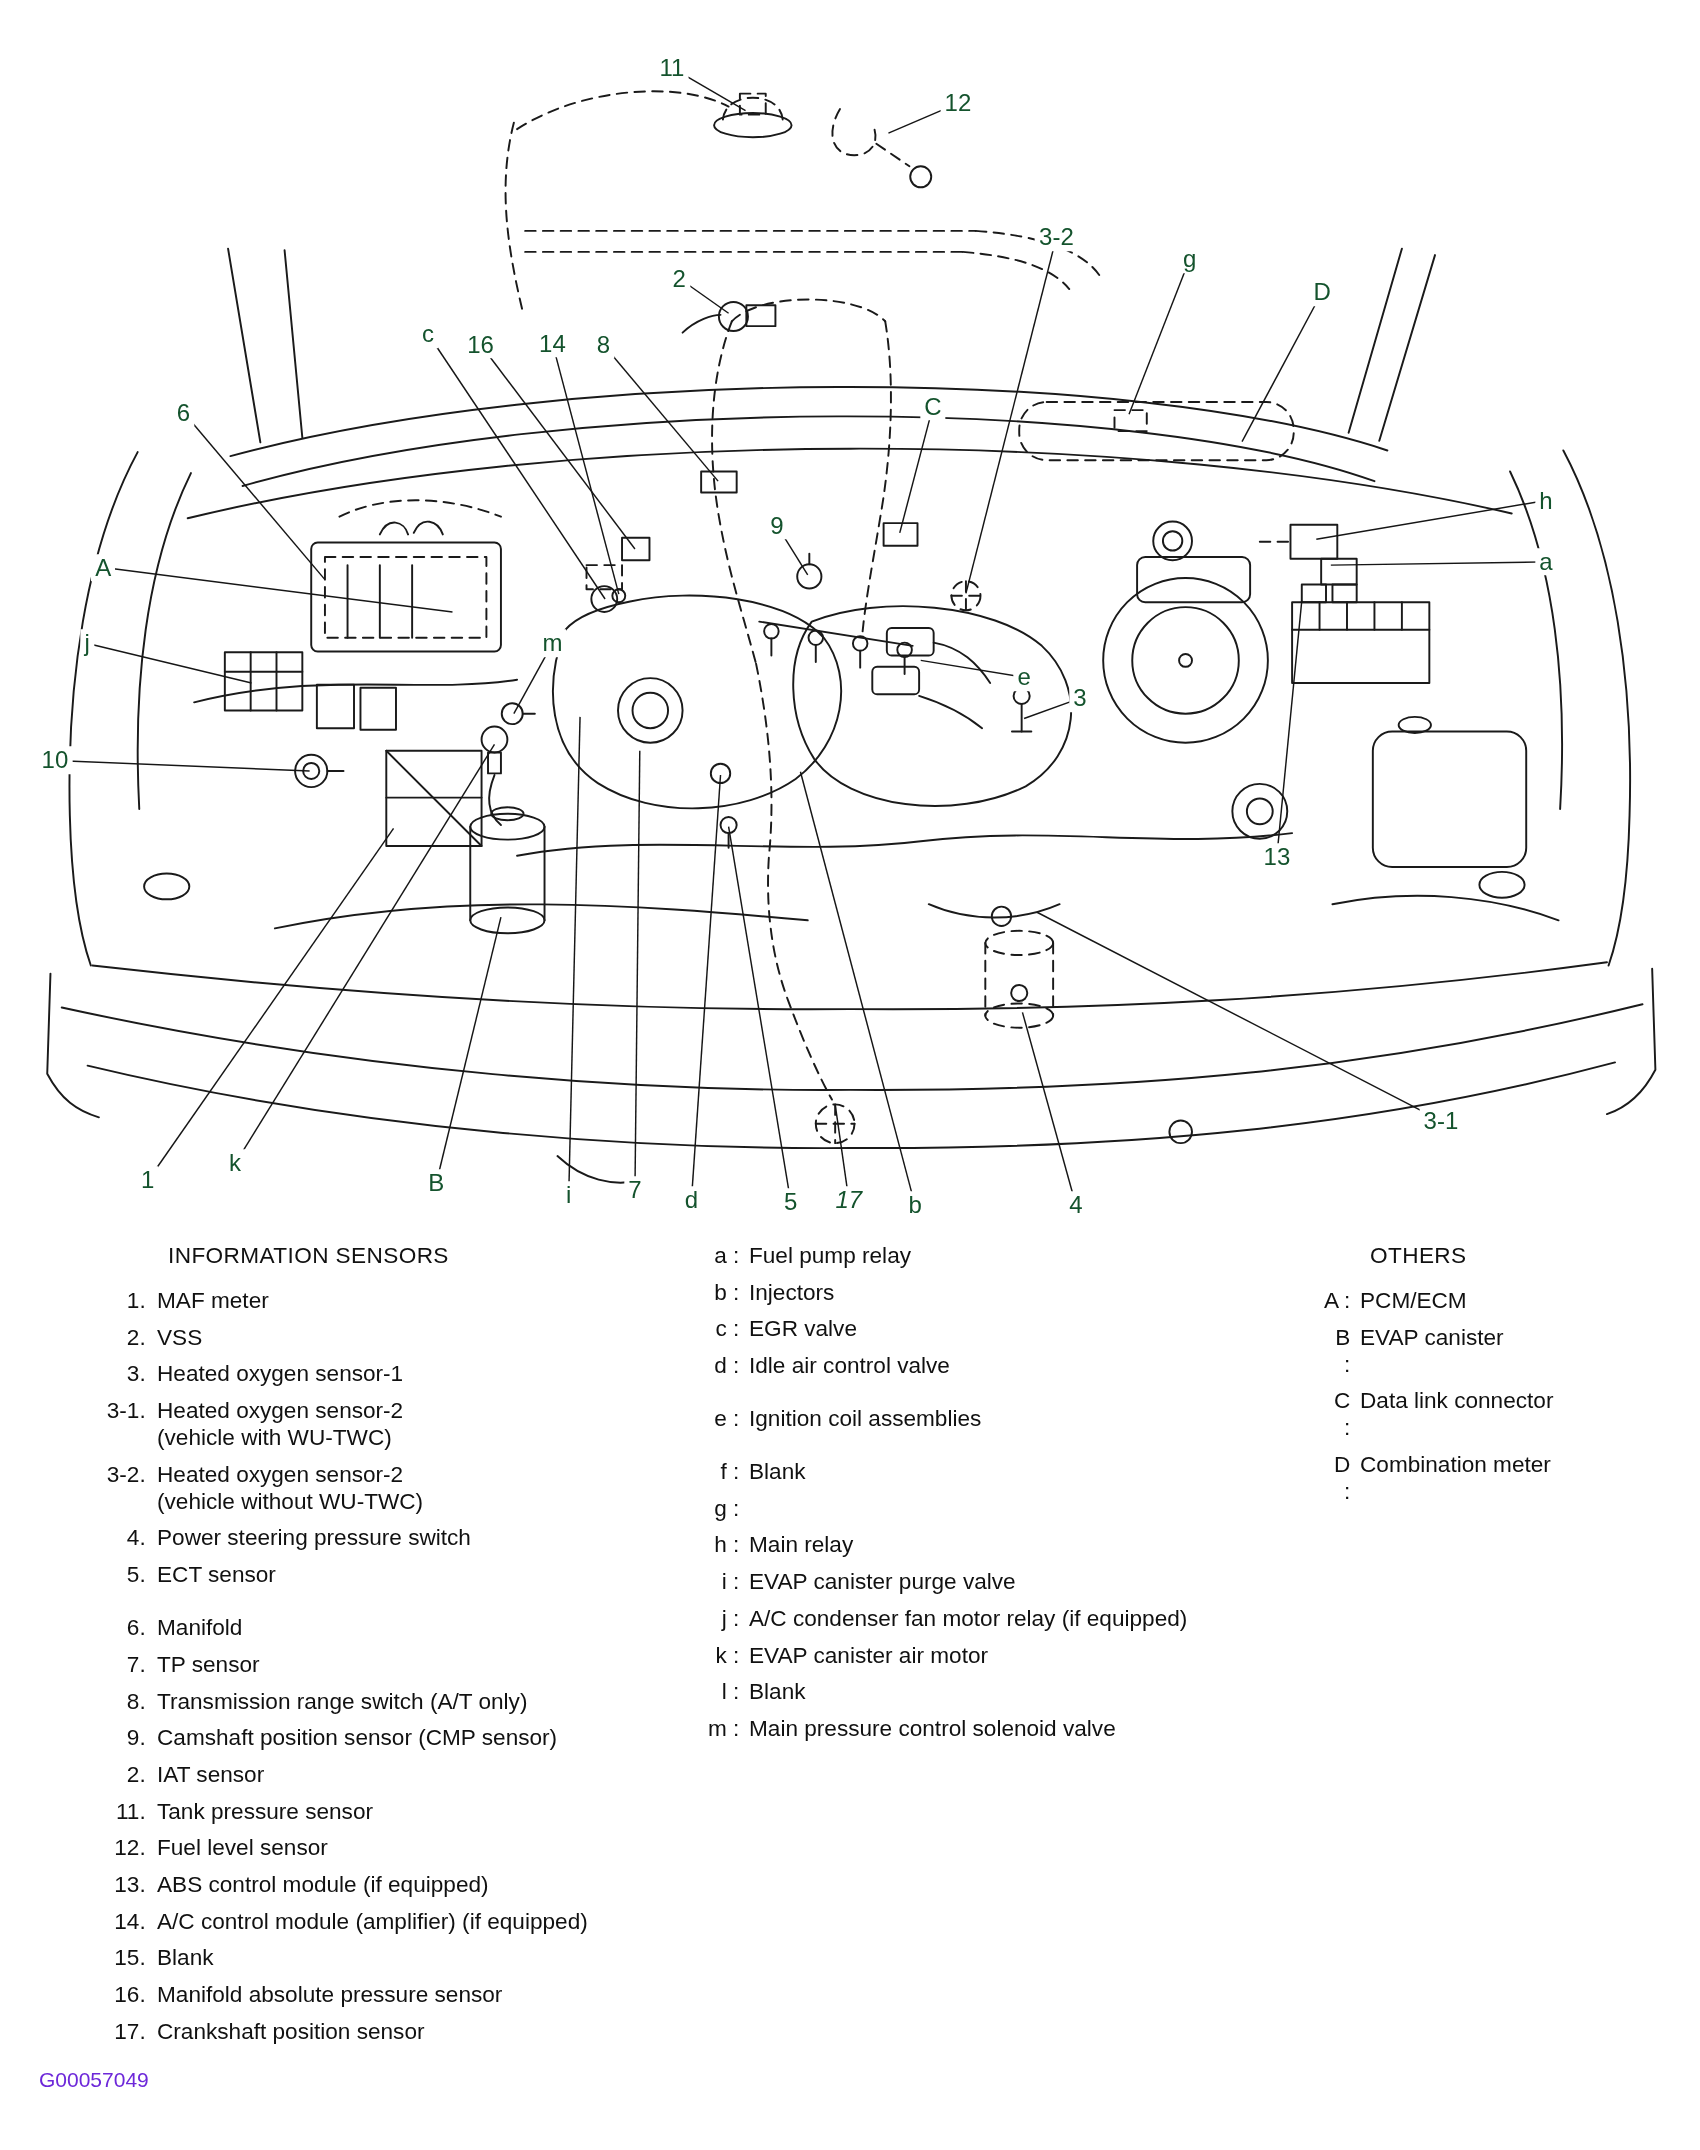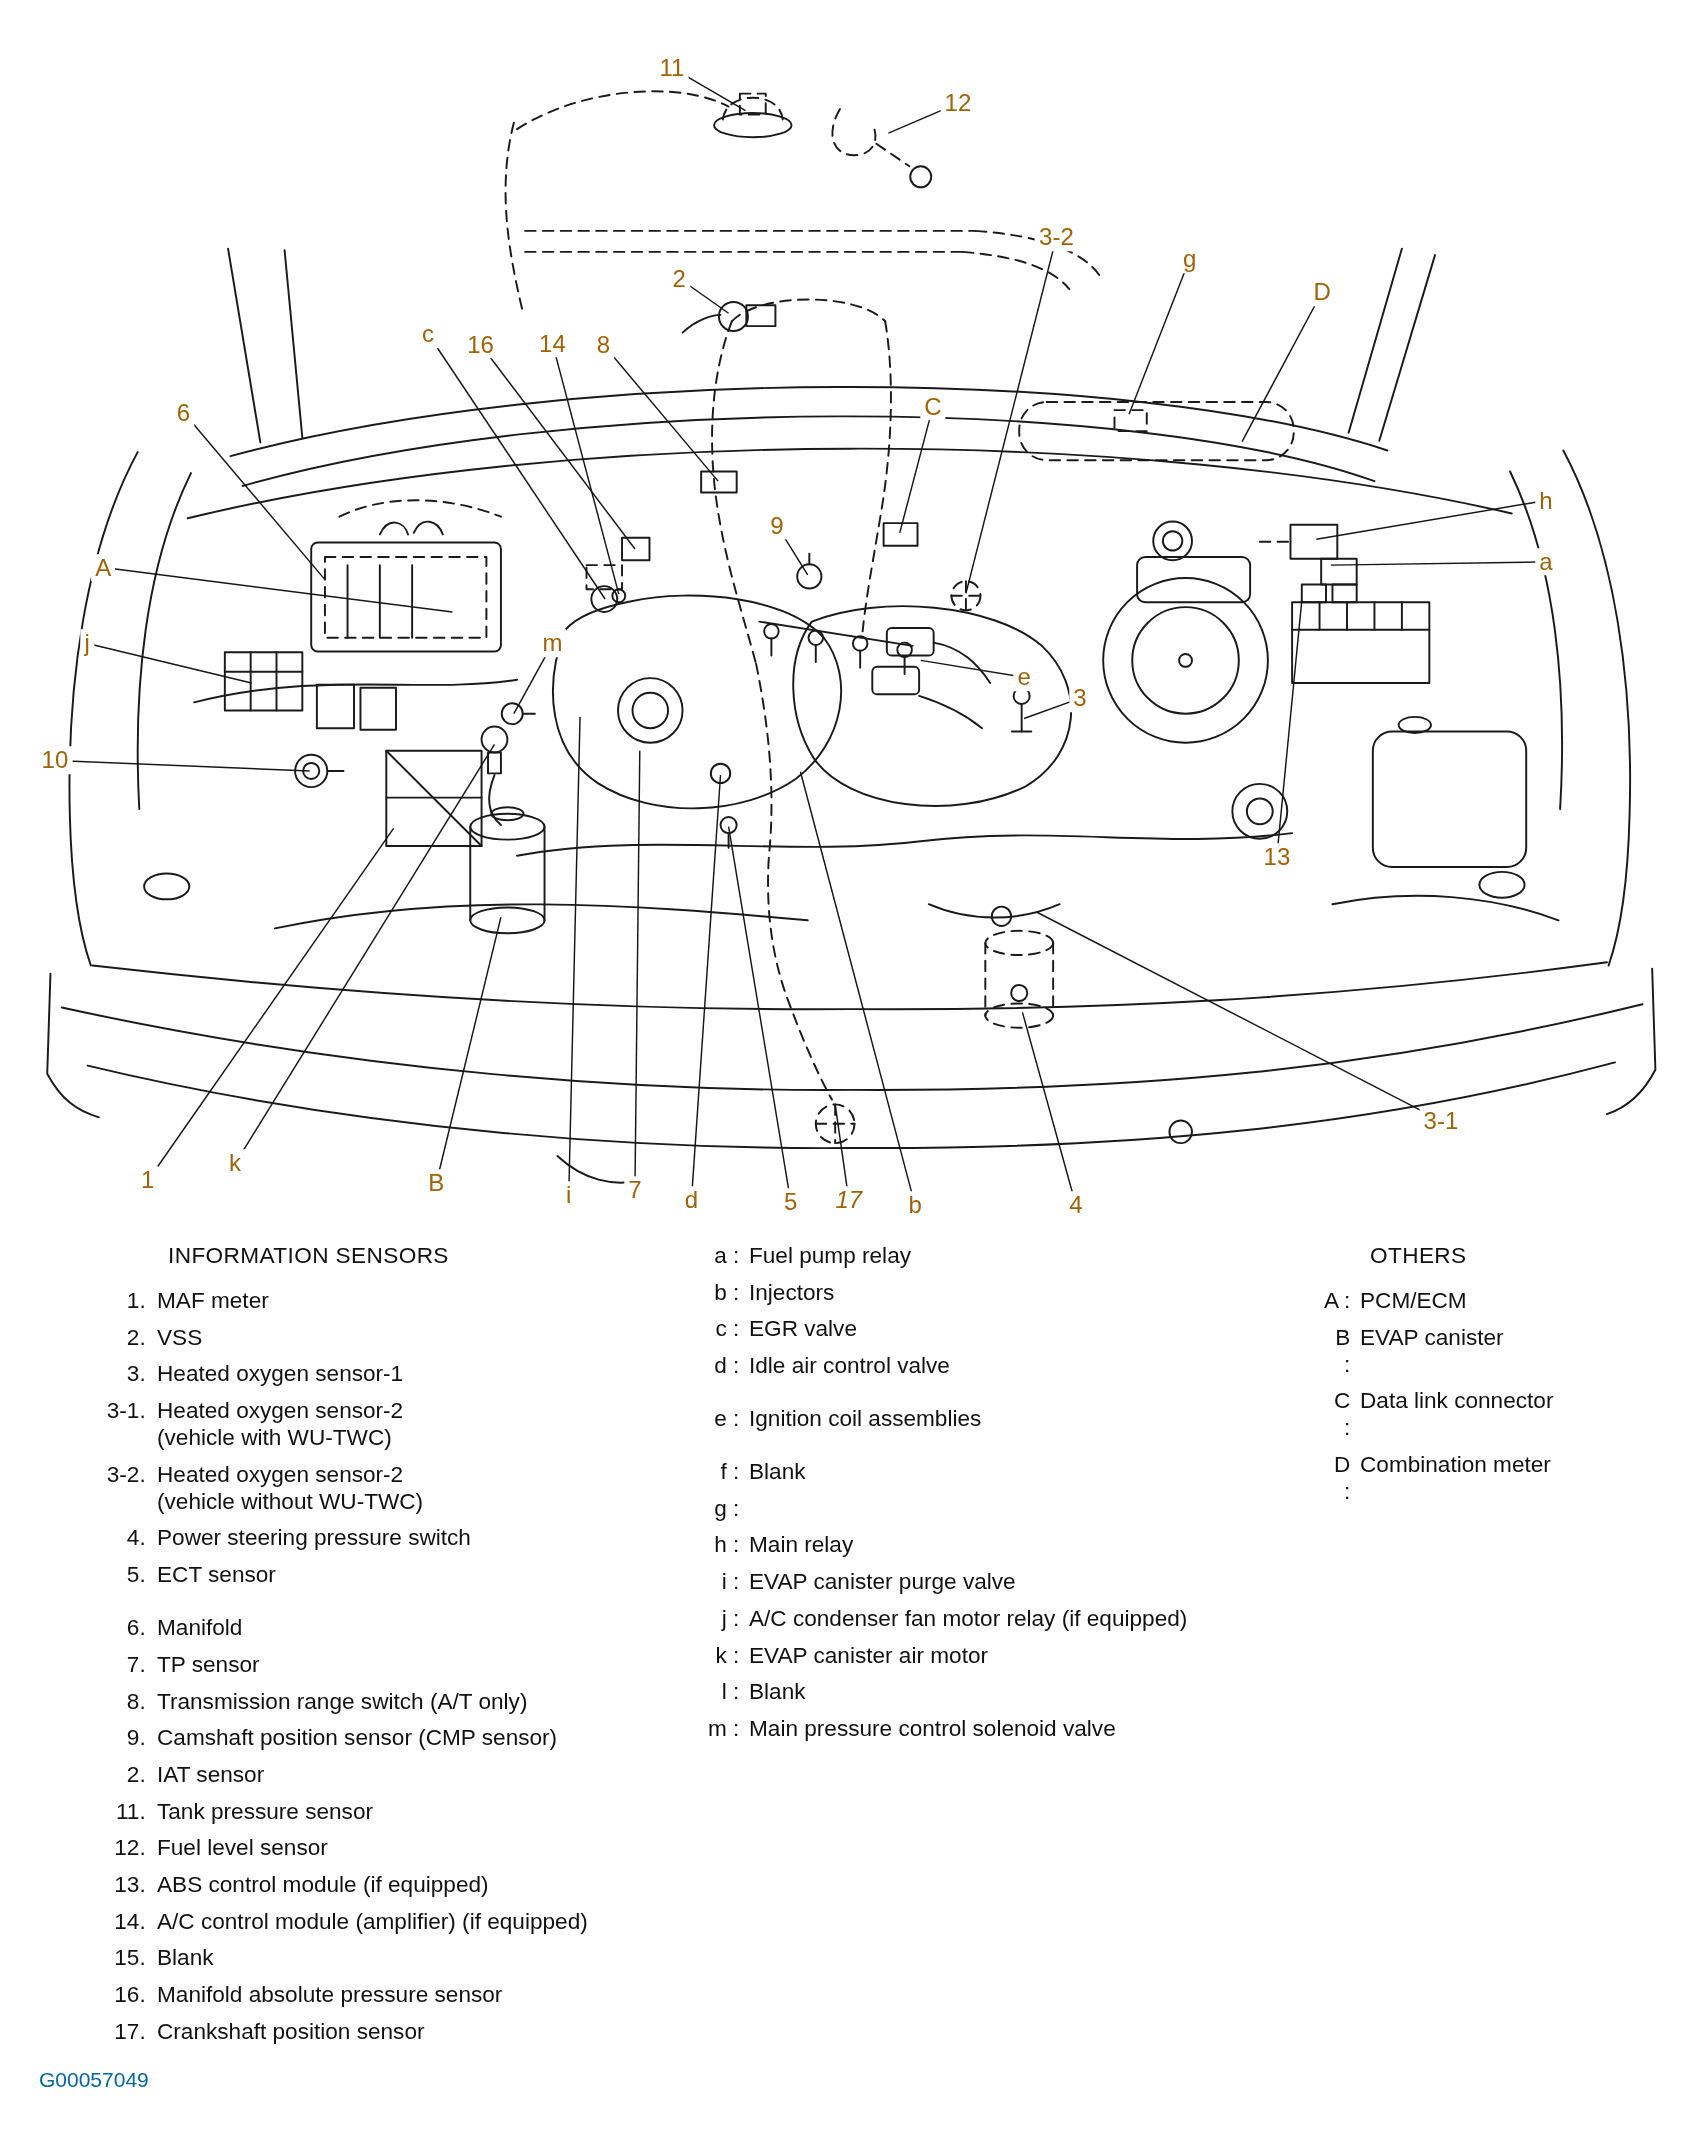--- a/index.html
+++ b/index.html
@@ -11,40 +11,40 @@
   .diagram svg { position:absolute; left:0; top:0; width:1701px; height:1215px; }
   #line-art path, #line-art line, #line-art rect, #line-art circle, #line-art ellipse, #line-art polyline {
     fill:none; stroke:#1a1a1a; stroke-width:2.4; stroke-linecap:round; stroke-linejoin:round;
   }
   #line-art .dash { stroke-dasharray:13 9; }
   #leader-svg line { stroke:#161616; stroke-width:1.8; }
 
   .callout {
     position:absolute; transform:translate(-50%,-50%);
     background:#fff; padding:0 4px;
-    font-size:24px; line-height:27.5px; color:#a16207; white-space:nowrap;
+    font-size:24px; line-height:27.5px; color:#14532d; white-space:nowrap;
   }
 
   .legend-col { position:absolute; font-size:22.6px; line-height:27px; color:#111; }
   .legend-col1 { left:97px; top:1242px; width:533px; }
   .legend-col2 { left:704px; top:1242px; width:549px; }
   .legend-col3 { left:1323px; top:1242px; width:355px; }
   .legend-header { margin-bottom:18px; letter-spacing:0.4px; }
   .legend-col1 .legend-header { padding-left:71px; }
   .legend-col2 .legend-header { padding-left:55px; }
   .legend-col3 .legend-header { padding-left:47px; }
   .legend-row { display:flex; margin-bottom:9.7px; }
   .legend-row.gap { margin-top:26px; }
   .legend-key { flex:none; text-align:right; }
   .legend-col1 .legend-key { width:60px; padding-right:11.3px; }
   .legend-col2 .legend-key { width:45px; padding-right:9.7px; }
   .legend-col3 .legend-key { width:37px; padding-right:9.7px; }
   .legend-text { white-space:pre-line; }
 
-  .figure-id { position:absolute; left:39px; top:2068px; font-size:21px; color:#0369a1; }
+  .figure-id { position:absolute; left:39px; top:2068px; font-size:21px; color:#6d28d9; }
 </style>
 </head>
 <body>
 
 <div class="page">
 
   <div class="diagram">
 
     <svg id="line-art" viewBox="0 0 2106 1505" aria-hidden="true">
       <g>

